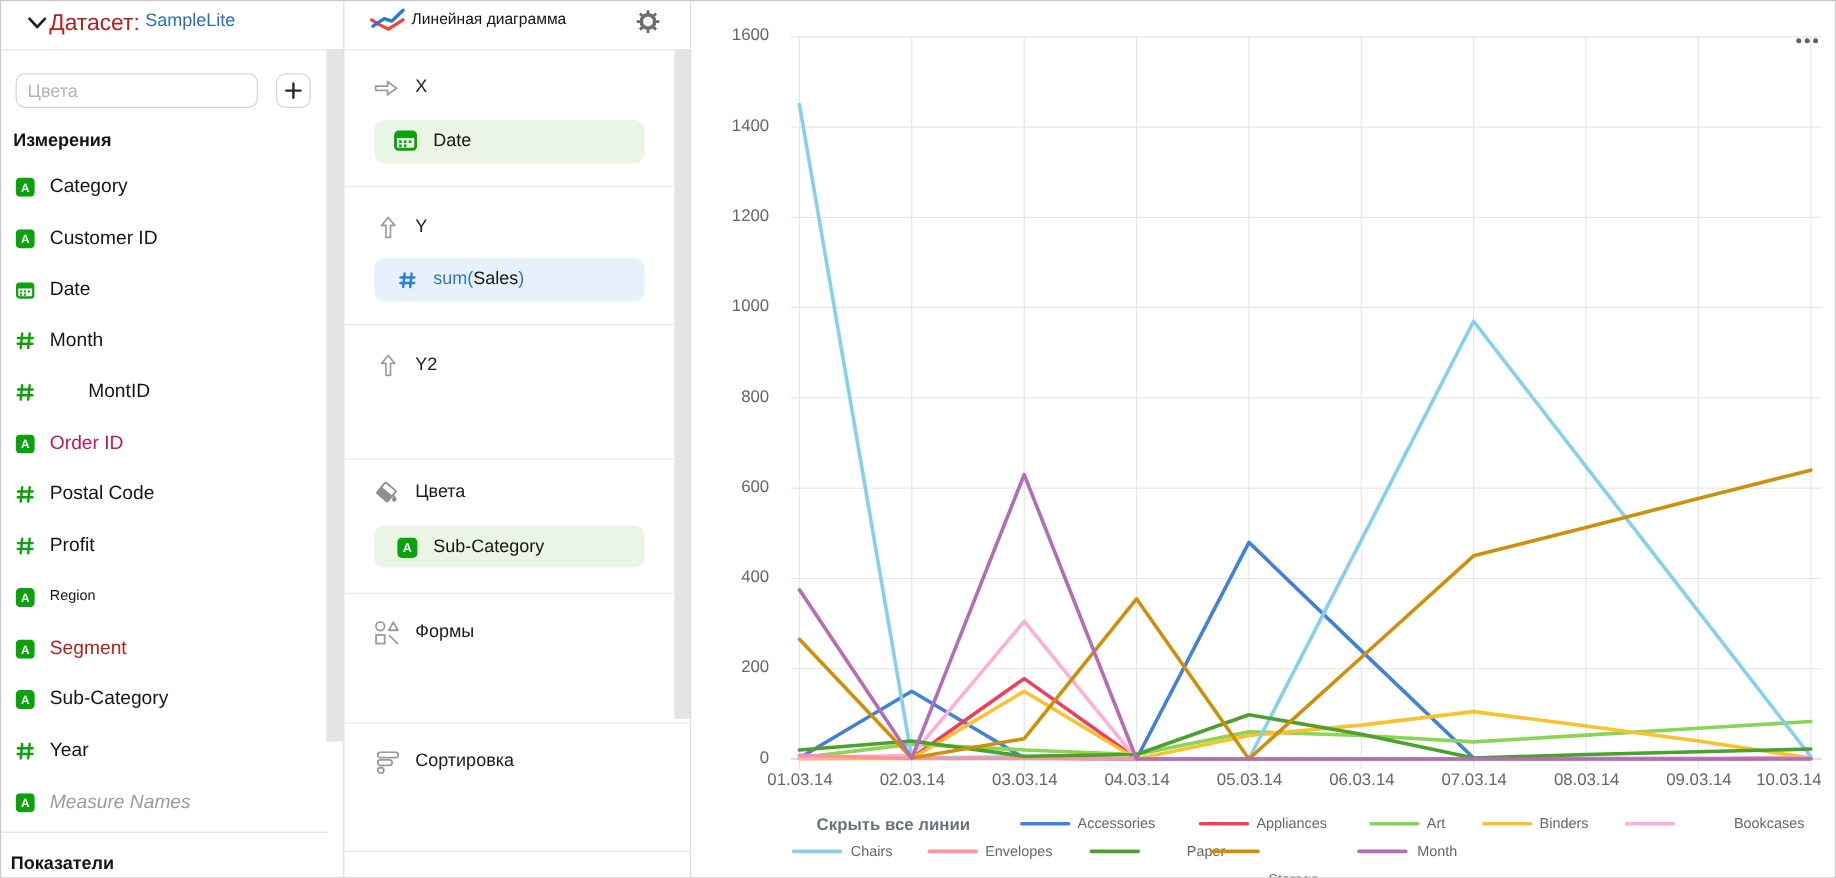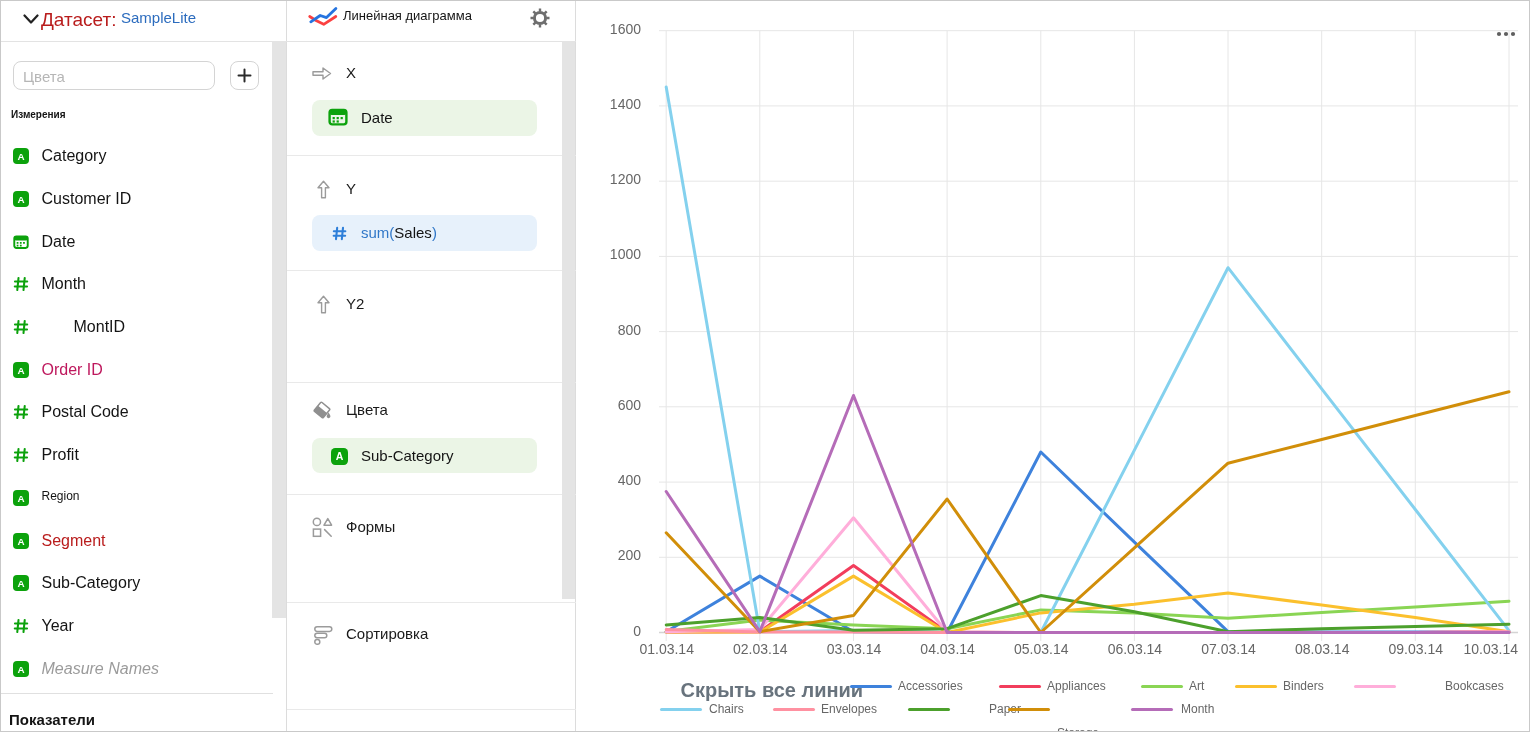--- a/index.html
+++ b/index.html
@@ -4,21 +4,21 @@
 <style>
 * { margin:0; padding:0; box-sizing:border-box; }
 html,body { width:1530px; height:732px; background:#fff; font-family:"Liberation Sans",sans-serif; overflow:hidden; }
 #app { position:relative; width:1530px; height:732px; border:1px solid #c9c9c9; overflow:hidden; }
 .abs { position:absolute; }
 .sep { position:absolute; height:1px; background:#e9e9e9; }
 .txt { position:absolute; white-space:nowrap; }
 
 #lpanel { position:absolute; left:0; top:0; width:286px; height:732px; border-right:1px solid #dcdcdc; }
 #lscroll { position:absolute; left:271px; top:40px; width:14px; height:577px; background:#e4e4e4; }
-.sechead { font-size:10px; font-weight:bold; color:#141414; }
+.sechead { font-size:15px; font-weight:bold; color:#141414; }
 
 #mpanel { position:absolute; left:286px; top:0; width:289px; height:732px; border-right:1px solid #dcdcdc; }
 #mscroll { position:absolute; left:275px; top:40px; width:13px; height:558px; background:#e4e4e4; }
 .slabel { font-size:15px; color:#1a1a1a; }
 .pill { position:absolute; left:25px; width:225px; height:36px; border-radius:8px; }
 .pilltxt { position:absolute; left:74px; top:9px; font-size:15px; color:#141414; }
 
 .leglbl { position:absolute; font-size:12px; color:#666666; white-space:nowrap; }
 .legsw { position:absolute; height:3px; width:42px; border-radius:2px; }
 </style>
@@ -258,21 +258,21 @@
       <text x="914.8" y="653">10.03.14</text>
     </g>
 
     <g fill="#5f5f5f">
       <circle cx="923" cy="33" r="2.1"></circle>
           <circle cx="930" cy="33" r="2.1"></circle>
           <circle cx="937" cy="33" r="2.1"></circle>
     </g>
   </svg>
 
-  <div class="txt" style="left:104.5px;top:678px;font-size:20px;font-weight:bold;color:#68737d;">Скрыть все линии</div>
+  <div class="txt" style="left:104.5px;top:678px;font-size:14px;font-weight:bold;color:#68737d;">Скрыть все линии</div>
 
   <div class="legsw" style="left:273.5px;top:684px;background:#3E82DC;"></div>
   <div class="leglbl" style="left:322px;top:678px;">Accessories</div>
   <div class="legsw" style="left:423px;top:684px;background:#F23D5C;"></div>
   <div class="leglbl" style="left:471px;top:678px;">Appliances</div>
   <div class="legsw" style="left:564.5px;top:684px;background:#8AD554;"></div>
   <div class="leglbl" style="left:613px;top:678px;">Art</div>
   <div class="legsw" style="left:658.5px;top:684px;background:#FBC02D;"></div>
   <div class="leglbl" style="left:707px;top:678px;">Binders</div>
   <div class="legsw" style="left:778px;top:684px;background:#FFAEDA;"></div>

